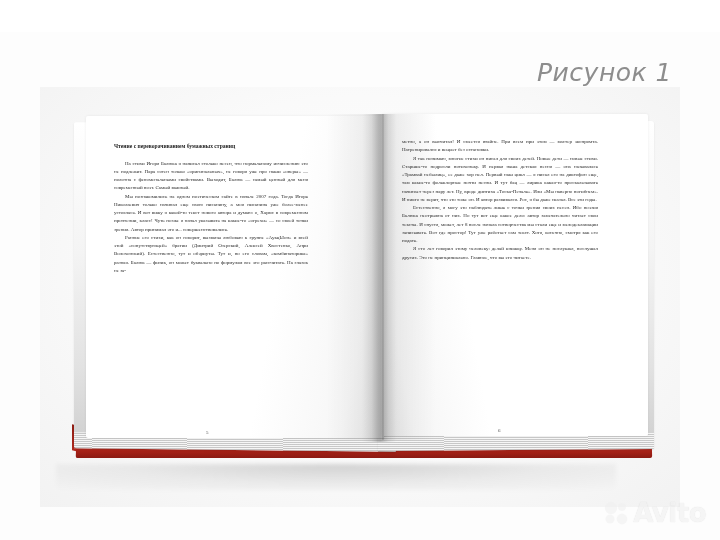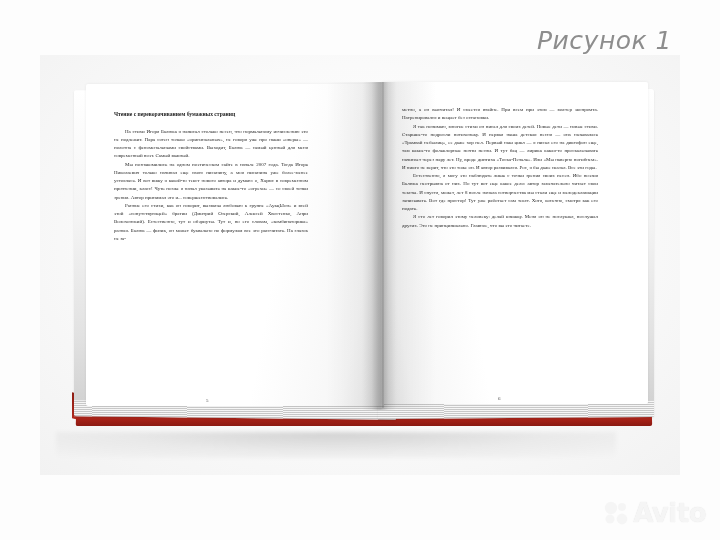--- a/index.html
+++ b/index.html
@@ -13,20 +13,21 @@
     font-family: "Liberation Sans", sans-serif;
     overflow: hidden;
     position: relative;
   }
 
   
   #stage {
     position: absolute;
     inset: 0;
     background: #fdfdfd;
+    margin-top: 32px;
   }
 
   
   #backdrop {
     position: absolute;
     left: 40px;
     top: 55px;
     width: 640px;
     height: 420px;
     background: radial-gradient(ellipse at 50% 45%, #ffffff 0%, #fafafa 55%, #f2f2f2 100%);

